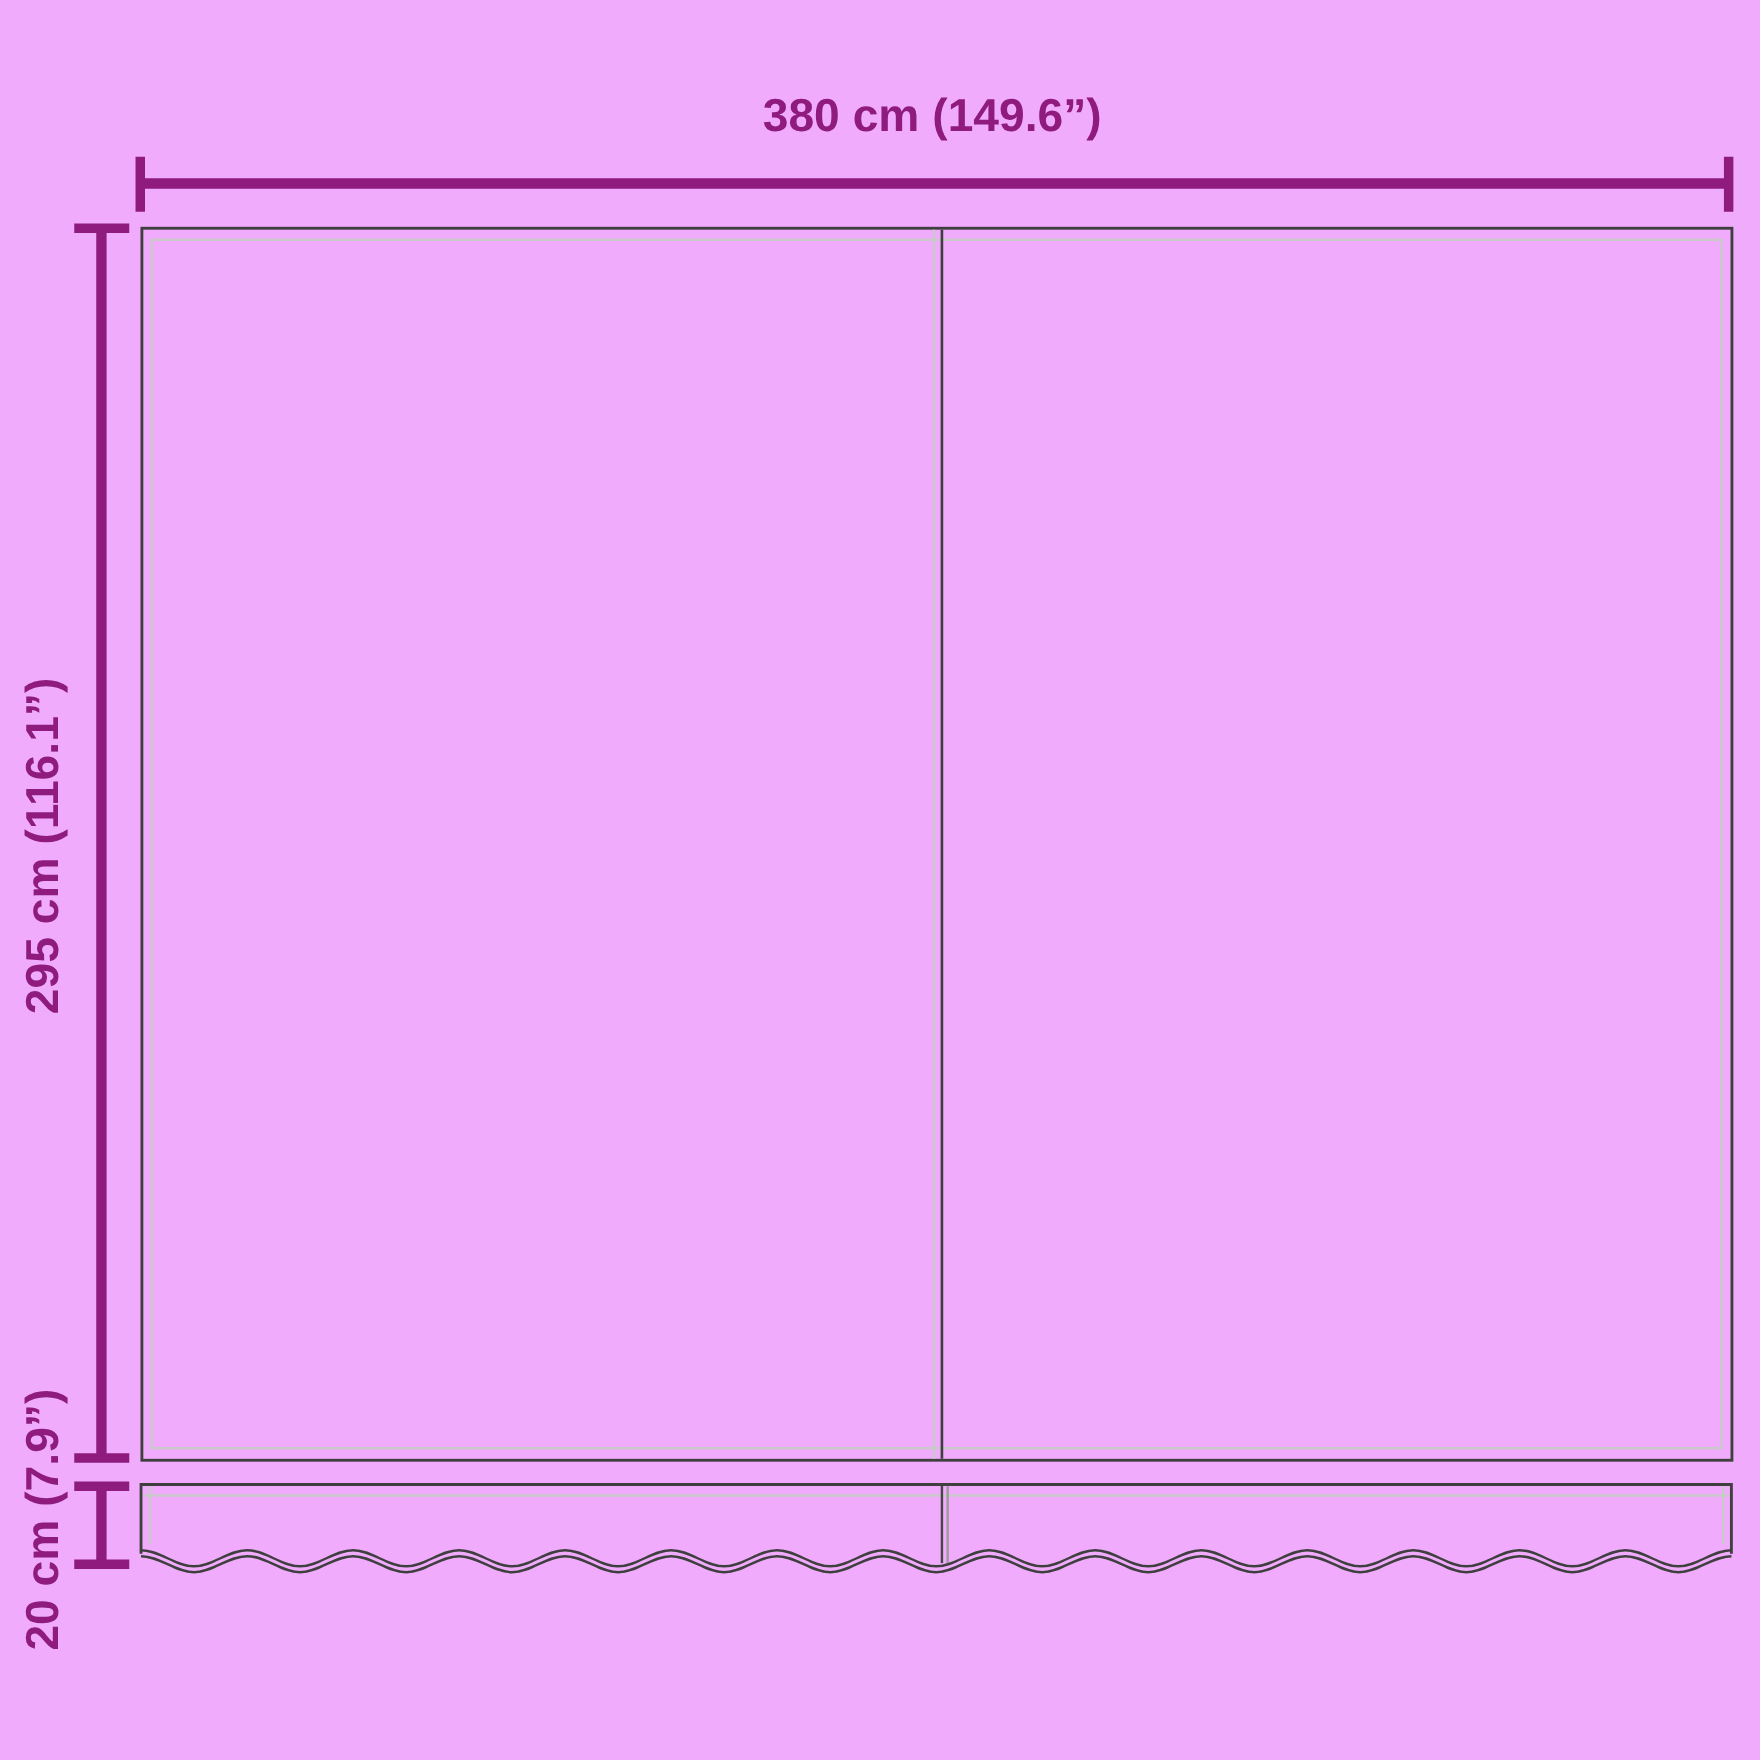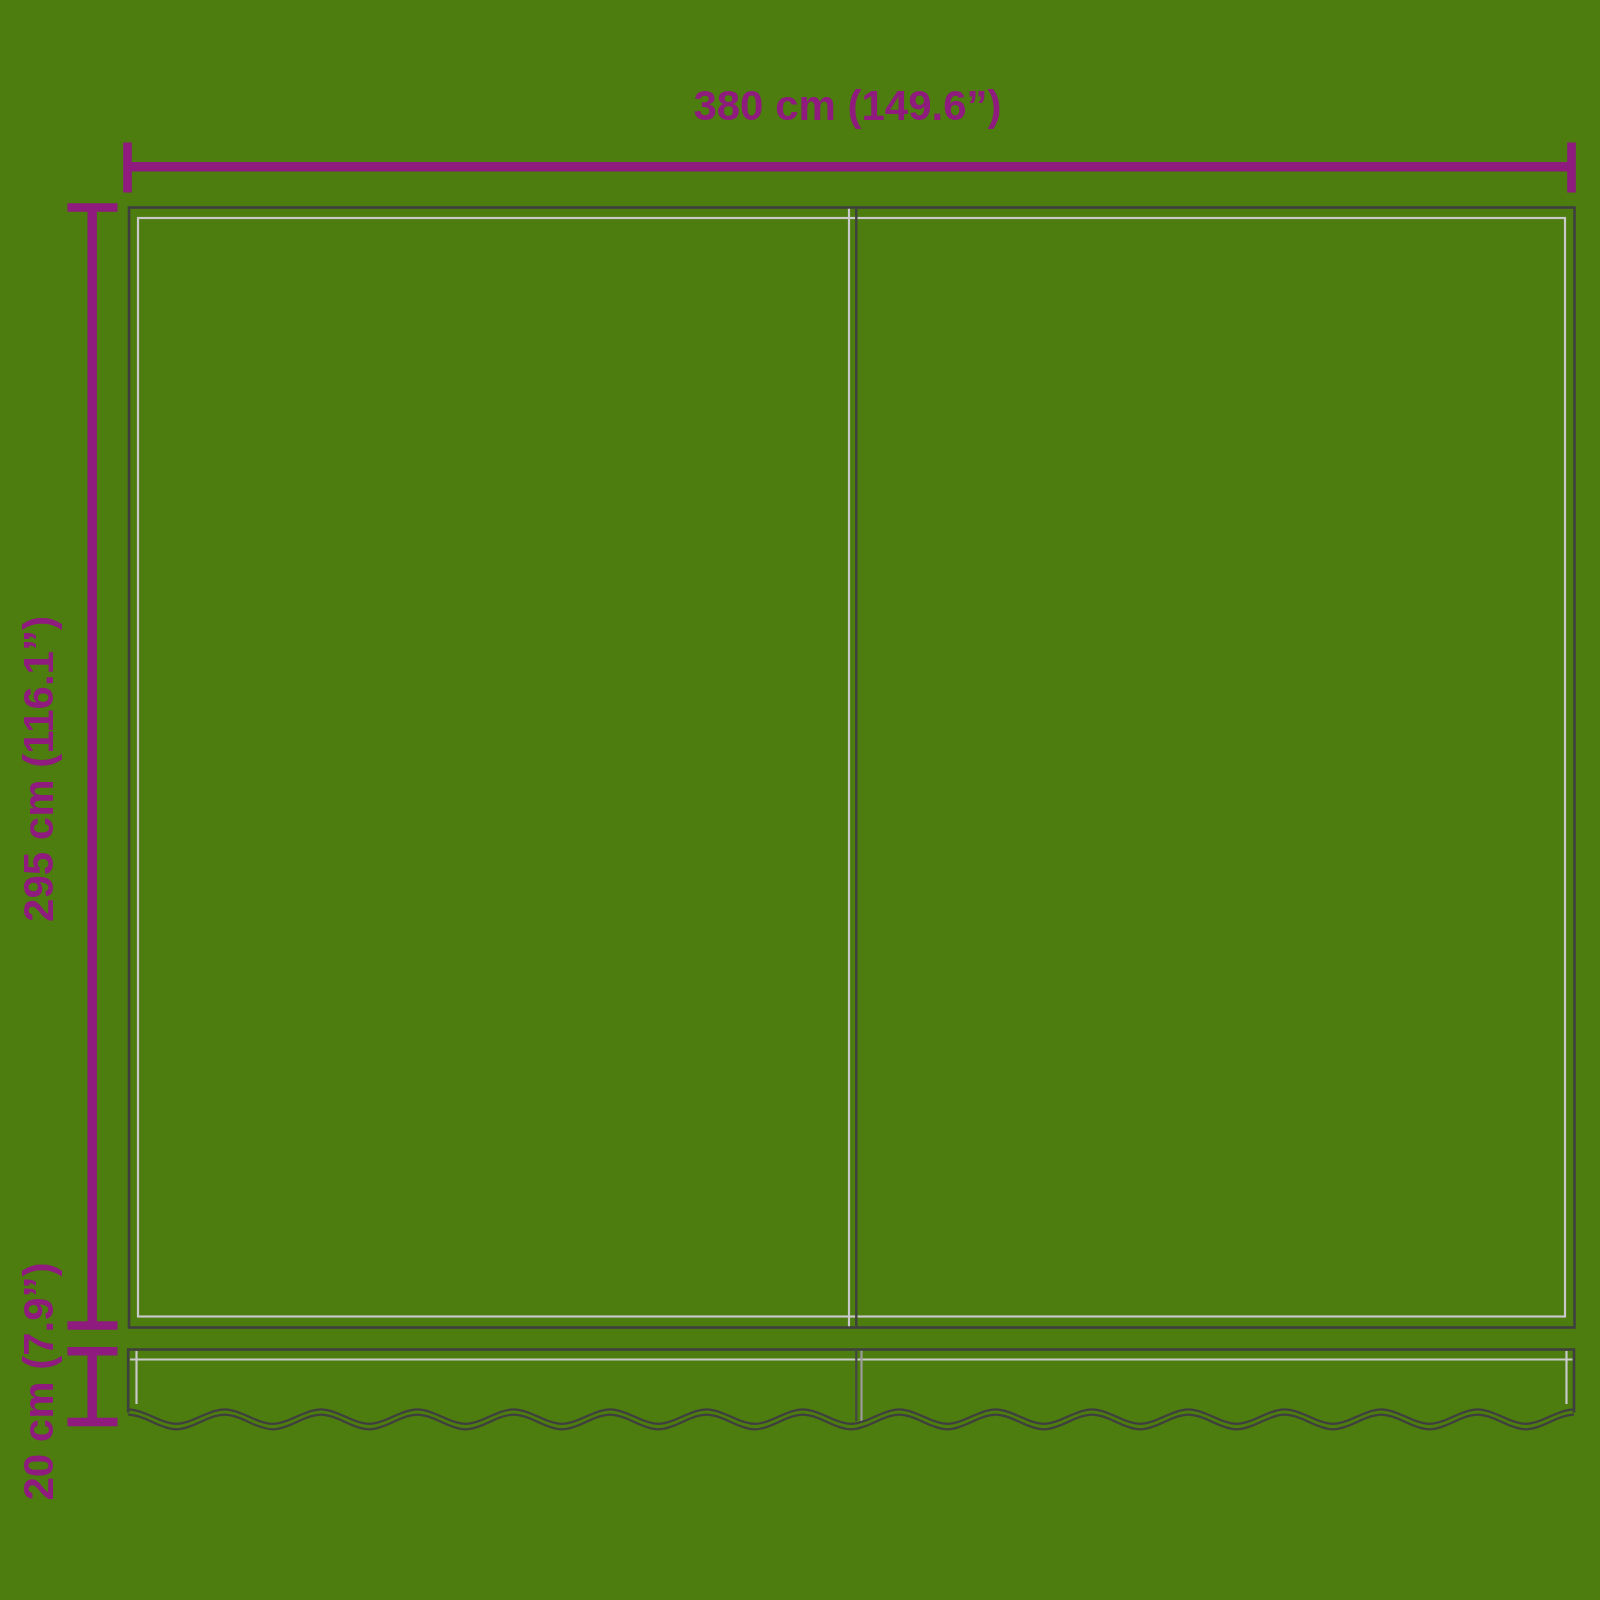--- a/index.html
+++ b/index.html
@@ -1,20 +1,20 @@
 <!DOCTYPE html>
 <html><head>
 <meta charset="utf-8">
 <style>
   html, body { margin: 0; padding: 0; background: #ffffff; }
   .stage {
     position: relative;
     width: 1600px;
     height: 1600px;
-    background: #4d7c0f;
+    background: #f0abfc;
     font-family: "Liberation Sans", sans-serif;
     overflow: hidden;
   }
   .stage svg { display: block; }
   .dim-label {
     fill: #8e1b7d;
     font-family: "Liberation Sans", sans-serif;
     font-size: 42px;
     font-weight: 700;
   }

